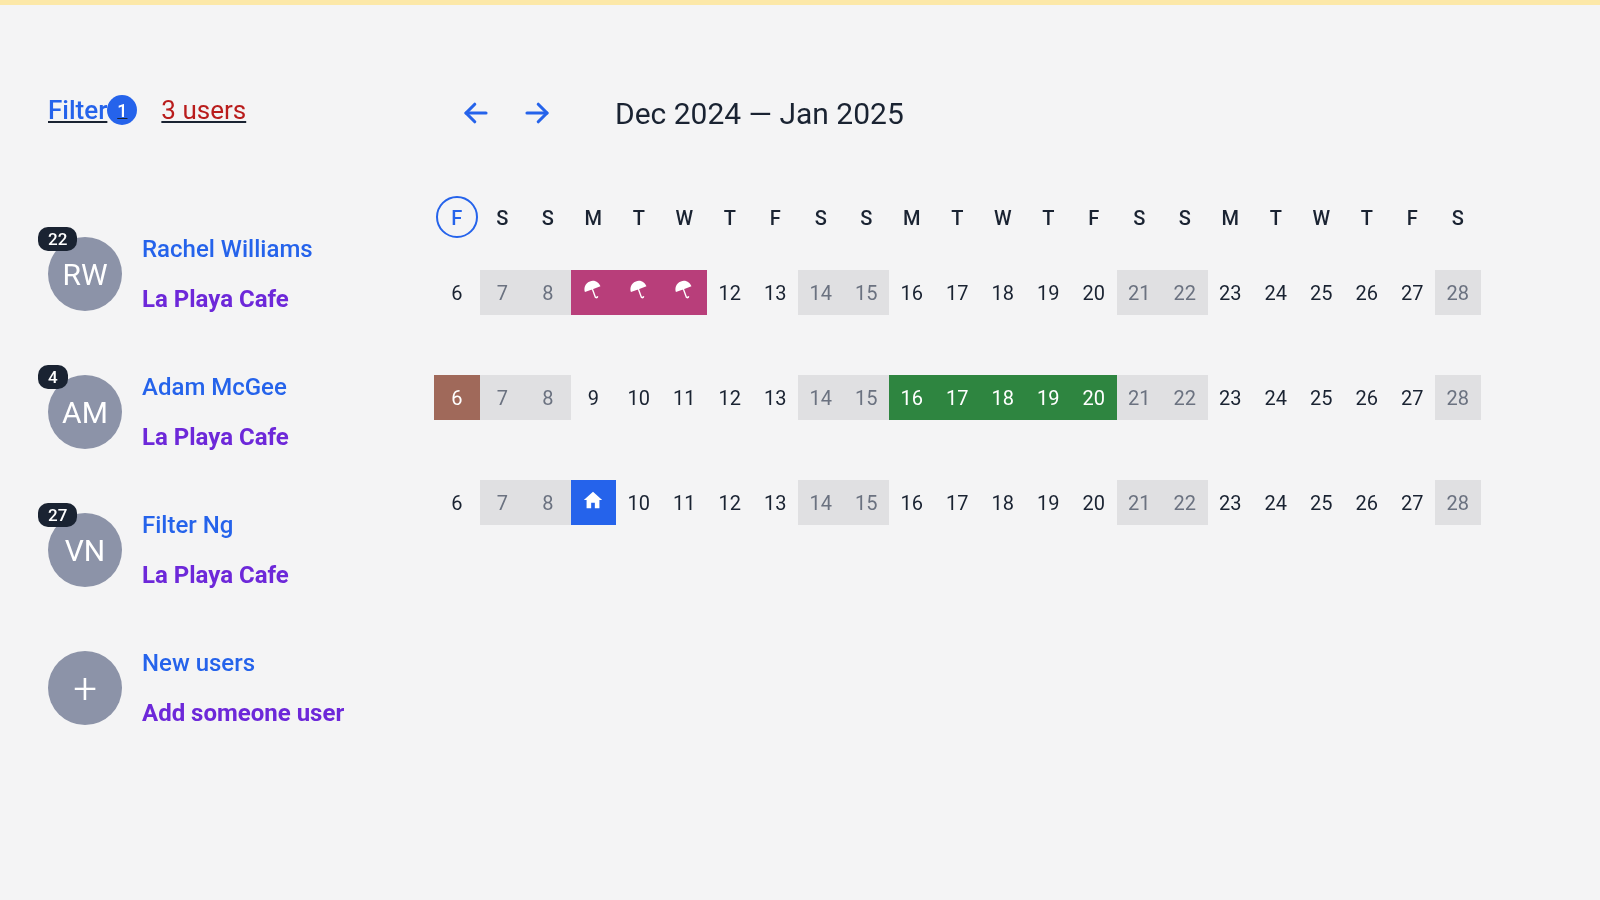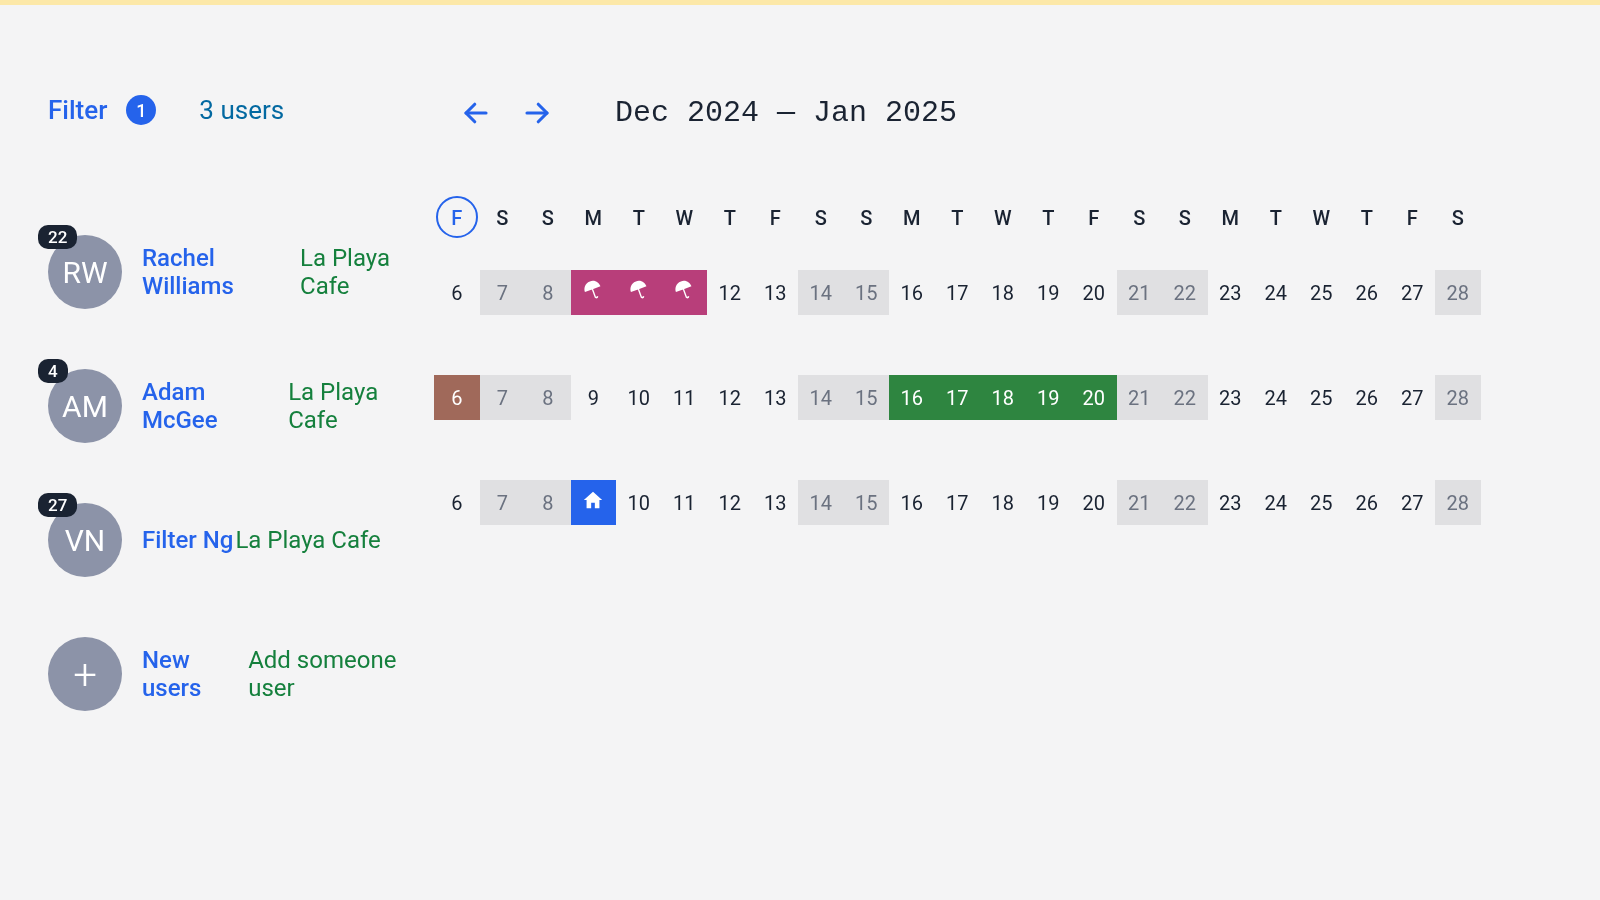--- a/index.html
+++ b/index.html
@@ -21,22 +21,23 @@
   display: flex;
   padding: 90px 0 0 48px;
 }
 .sidebar {
   width: 385px;
   flex-shrink: 0;
 }
 .filter-row {
   display: flex;
   align-items: center;
-  gap: 19px;
+  gap: 0;
   margin-bottom: 110px;
+  text-decoration: underline;
 }
 .filter-label {
   color: #2563eb;
   font-size: 26px;
   font-weight: 500;
 }
 .filter-badge {
   width: 30px;
   height: 30px;
   border-radius: 50%;
@@ -44,21 +45,21 @@
   color: #fff;
   display: inline-flex;
   align-items: center;
   justify-content: center;
   font-size: 18px;
   font-weight: 500;
 }
 .users-count {
   margin-left: 24px;
   font-size: 26px;
-  color: #0369a1;
+  color: #b91c1c;
 }
 .user-row {
   display: flex;
   align-items: center;
   gap: 20px;
   margin-bottom: 60px;
   position: relative;
 }
 .avatar {
   width: 74px;
@@ -84,42 +85,42 @@
   left: -10px;
   background: #1a2332;
   color: #fff;
   border-radius: 10px;
   padding: 2px 10px;
   font-size: 17px;
   font-weight: 500;
 }
 .user-info {
   display: flex;
-  flex-direction: row;
-  gap: 2px;
+  flex-direction: column;
+  gap: 22px;
 }
 .user-name {
   color: #2563eb;
   font-size: 24px;
   font-weight: 500;
 }
 .user-sub {
-  color: #15803d;
+  color: #6d28d9;
   font-size: 24px;
+  font-weight: bold;
 }
 .main {
   flex: 1;
 }
 .date-nav {
   display: flex;
   align-items: center;
   gap: 25px;
   margin-bottom: 75px;
   padding-left: 25px;
-  font-family: Liberation Mono, monospace;
 }
 .arrow-btn {
   width: 36px;
   height: 36px;
   display: flex;
   align-items: center;
   justify-content: center;
   cursor: pointer;
   color: #2563eb;
 }

